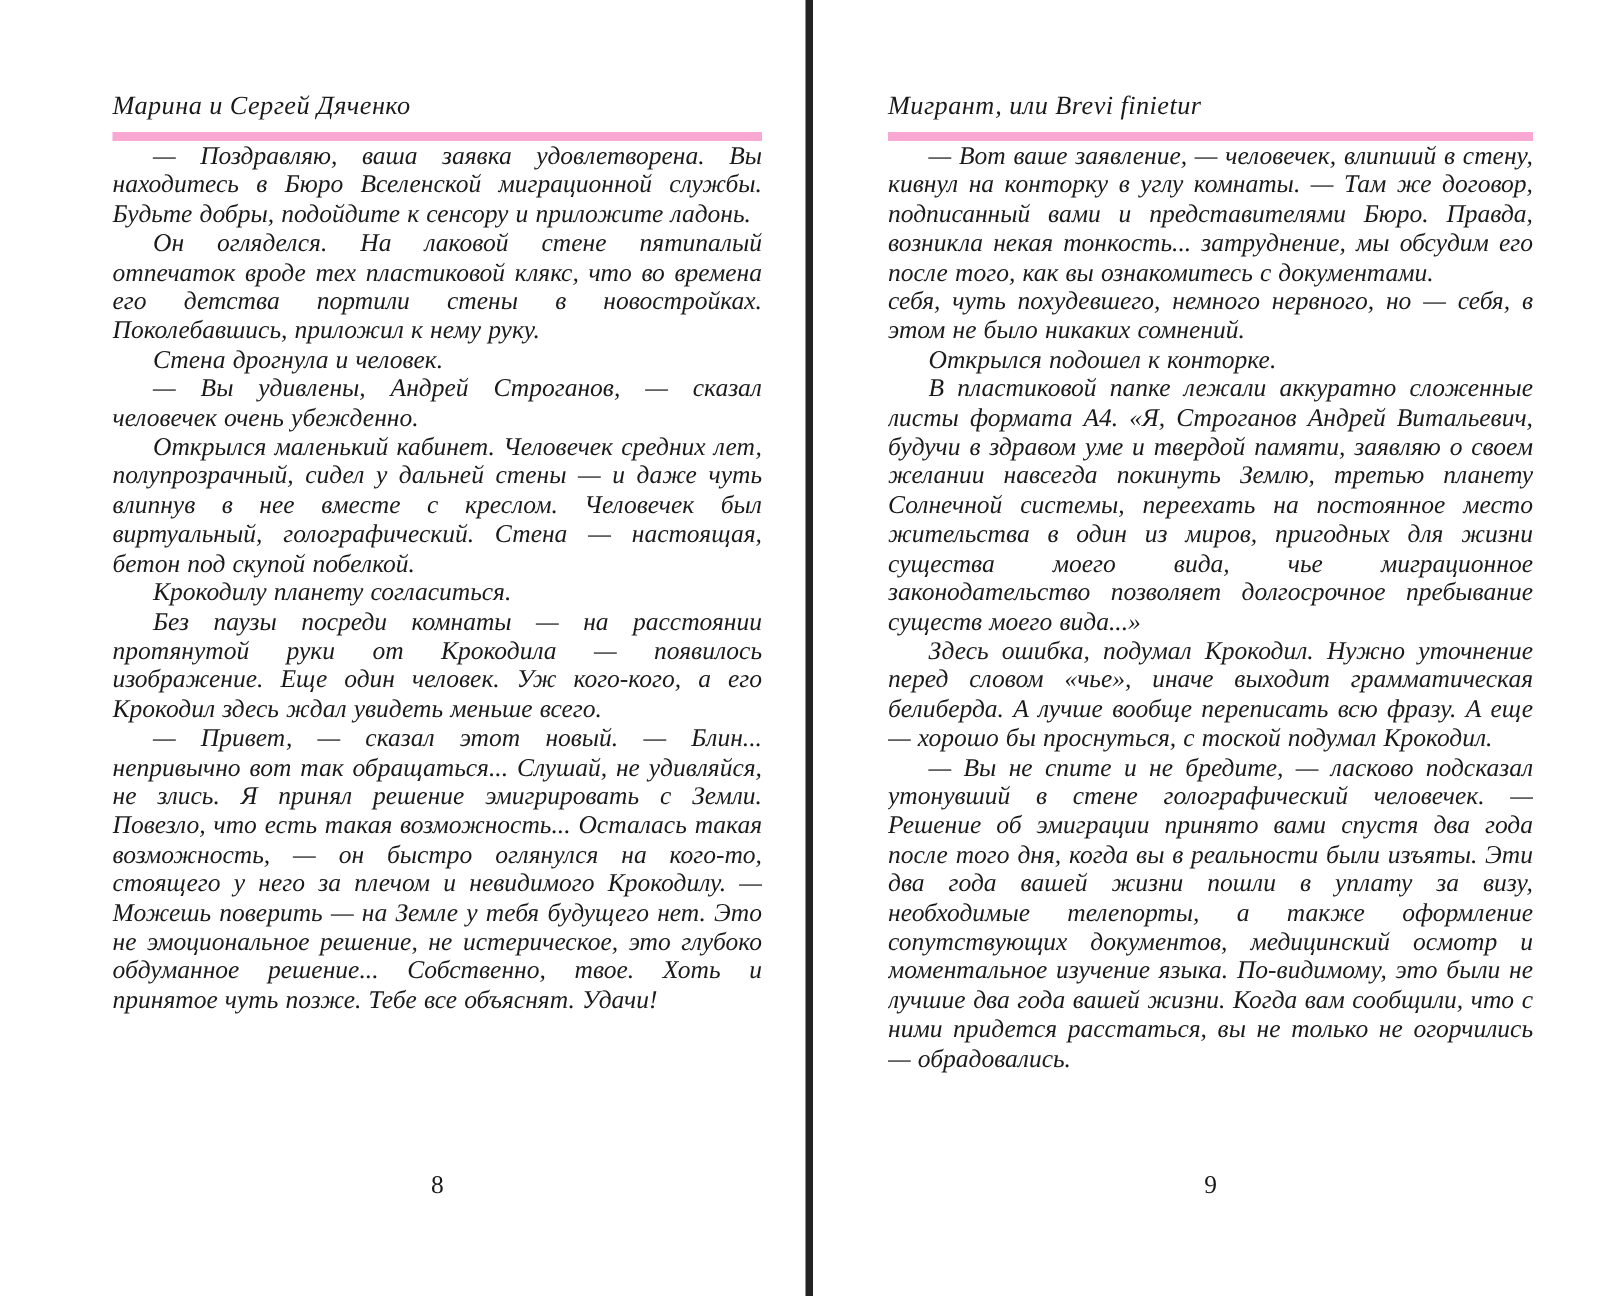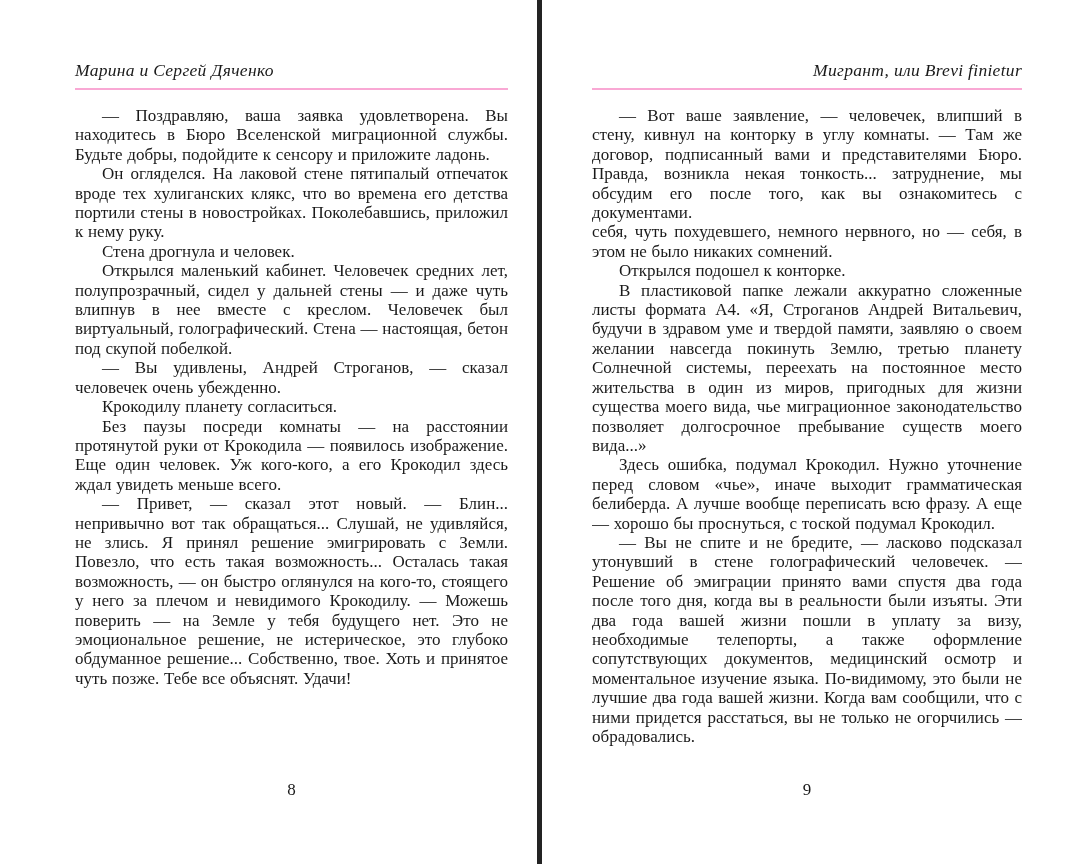--- a/index.html
+++ b/index.html
@@ -30,37 +30,37 @@
     top: 58px;
   }
   .page-left  { left: 75px;  width: 433px; }
   .page-right { left: 592px; width: 430px; }
 
   .running-head {
     font-style: italic;
     font-size: 17.5px;
     line-height: 24px;
     padding-bottom: 6px;
-    border-bottom: 2px solid #f9a8d4;
+    border-bottom: 6px solid #f9a8d4;
     letter-spacing: 0.3px;
     white-space: nowrap;
   }
   .page-left  .running-head { text-align: left; }
-  .page-right .running-head { text-align: right; }
+  .page-right .running-head { }
 
   .page-body {
-    margin-top: 16px;
     height: 664px;
     overflow: hidden;
     font-size: 17px;
     line-height: 19.4px;
     text-align: justify;
     hyphens: auto;
     -webkit-hyphens: auto;
     word-spacing: 0.5px;
+    font-style: italic;
   }
   .para {
     margin: 0;
     text-indent: 27px;
   }
   .para.continuation {
     text-indent: 0;
   }
   .page-number {
     position: absolute;
@@ -75,24 +75,24 @@
 <body>
 
 <div id="canvas">
 
   <div class="gutter"></div>
 
   <div class="page page-left">
     <div class="running-head">Марина и Сергей Дяченко</div>
     <div class="page-body">
       <p class="para">— Поздравляю, ваша заявка удовлетворена. Вы находитесь в Бюро Вселенской миграционной службы. Будьте добры, подойдите к сенсору и приложите ладонь.</p>
-      <p class="para">Он огляделся. На лаковой стене пятипалый отпечаток вроде тех хулиганских клякс, что во времена его детства портили стены в новостройках. Поколебавшись, приложил к нему руку.</p>
+      <p class="para">Он огляделся. На лаковой стене пятипалый отпечаток вроде тех пластиковой клякс, что во времена его детства портили стены в новостройках. Поколебавшись, приложил к нему руку.</p>
       <p class="para">Стена дрогнула и человек.</p>
+      <p class="para">— Вы удивлены, Андрей Строганов, — сказал человечек очень убежденно.</p>
       <p class="para">Открылся маленький кабинет. Человечек средних лет, полупрозрачный, сидел у дальней стены — и даже чуть влипнув в нее вместе с креслом. Человечек был виртуальный, голографический. Стена — настоящая, бетон под скупой побелкой.</p>
-      <p class="para">— Вы удивлены, Андрей Строганов, — сказал человечек очень убежденно.</p>
       <p class="para">Крокодилу планету согласиться.</p>
       <p class="para">Без паузы посреди комнаты — на расстоянии протянутой руки от Крокодила — появилось изображение. Еще один человек. Уж кого-кого, а его Крокодил здесь ждал увидеть меньше всего.</p>
       <p class="para">— Привет, — сказал этот новый. — Блин... непривычно вот так обращаться... Слушай, не удивляйся, не злись. Я принял решение эмигрировать с Земли. Повезло, что есть такая возможность... Осталась такая возможность, — он быстро оглянулся на кого-то, стоящего у него за плечом и невидимого Крокодилу. — Можешь поверить — на Земле у тебя будущего нет. Это не эмоциональное решение, не истерическое, это глубоко обдуманное решение... Собственно, твое. Хоть и принятое чуть позже. Тебе все объяснят. Удачи!</p>
     </div>
   </div>
   <div class="page-number page-number-left">8</div>
 
   <div class="page page-right">
     <div class="running-head">Мигрант, или Brevi finietur</div>
     <div class="page-body">

